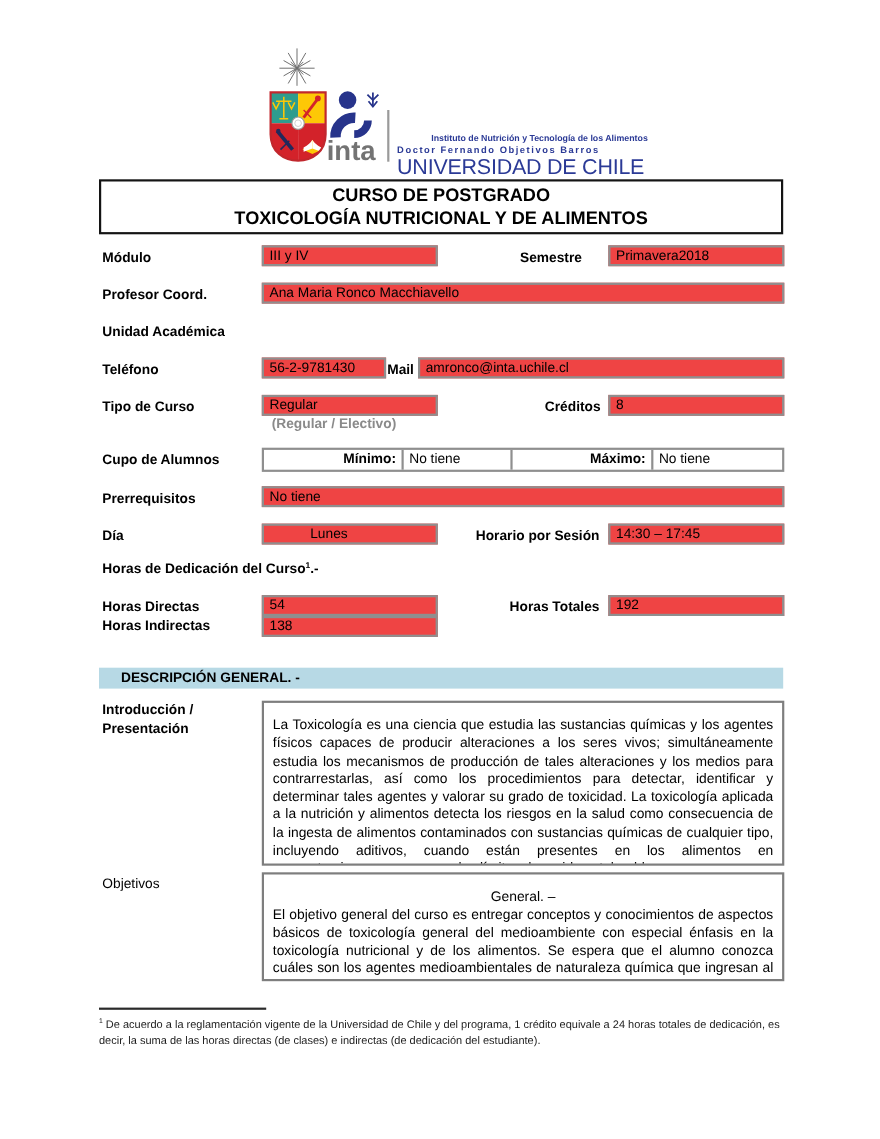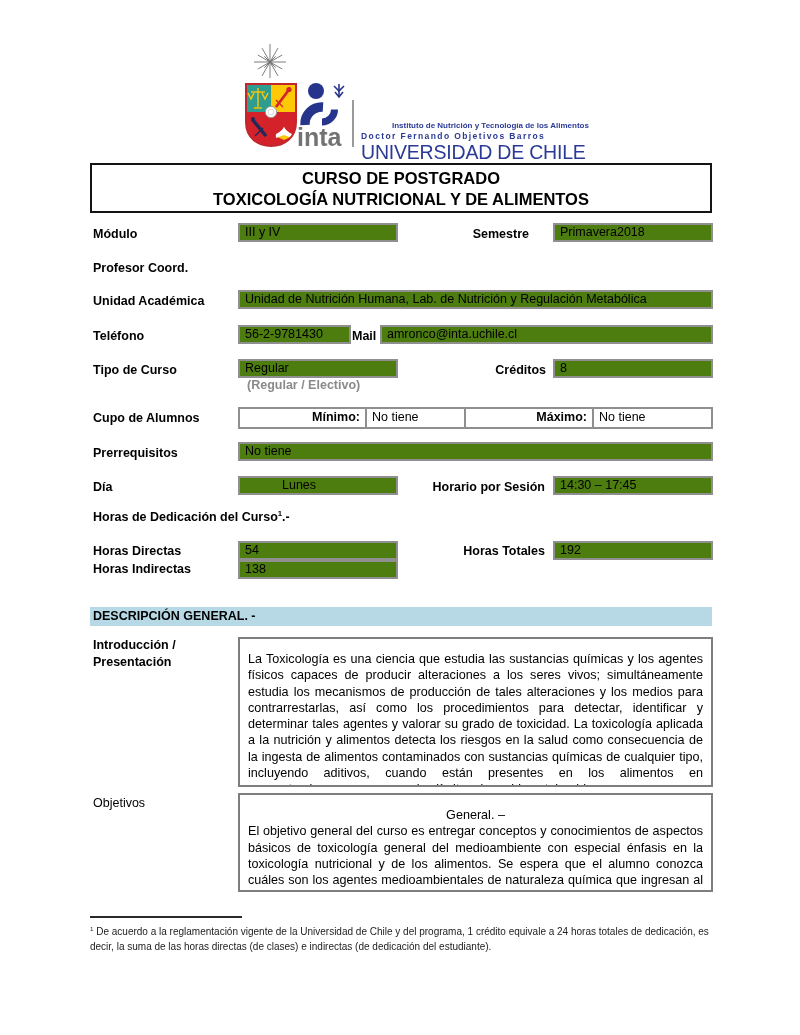--- a/index.html
+++ b/index.html
@@ -21,34 +21,34 @@
   
   .title-box{position:absolute; left:90px; top:163px; width:622px; height:50px;
     border:2px solid #141414; box-sizing:border-box; text-align:center;
     font-weight:bold; font-size:16.5px; line-height:21px; padding-top:3px;}
   
   .lbl{position:absolute; font-size:12.5px; font-weight:bold; white-space:nowrap;}
   .lbl-plain{position:absolute; font-size:12.5px; white-space:nowrap;}
   .rlbl{position:absolute; font-size:12.5px; font-weight:bold; text-align:right; white-space:nowrap;}
   .box{position:absolute; height:19px; border:2px solid #8f8f8f; box-sizing:border-box;
     font-size:12.5px; line-height:14px; padding:0 5px; white-space:nowrap; overflow:hidden;
-    background:#4d7c0f;}
+    background:#ef4444;}
   .note{position:absolute; font-size:12.5px; font-weight:bold; color:#8a8a8a; white-space:nowrap;}
   .cupo-table{position:absolute; left:238px; top:407px; width:475px; height:22px;
     border:2px solid #8f8f8f; box-sizing:border-box; display:flex;}
   .cupo-cell{font-size:12.5px; line-height:17px; padding:0 5px; box-sizing:border-box;
     overflow:hidden; white-space:nowrap;}
   .cupo-label{font-weight:bold; text-align:right;}
   .cupo-cell + .cupo-cell{border-left:2px solid #8f8f8f;}
   .heading{position:absolute; font-size:12.5px; font-weight:bold;}
   .sup{vertical-align:super; font-size:0.62em;}
   
   .section-bar{position:absolute; left:90px; top:607px; width:622px; height:19px;
     background:#b7d9e5; font-size:12.5px; font-weight:bold; line-height:19px;
-    padding-left:3px; box-sizing:border-box;}
+    padding-left:20px; box-sizing:border-box;}
   .parabox{position:absolute; left:238px; width:475px; border:2px solid #7e7e7e;
     box-sizing:border-box; font-size:12.6px; line-height:16.3px; padding:12px 8px;
     text-align:justify; overflow:hidden; background:#fff;}
   .para-subtitle{font-weight:normal; text-align:center;}
   
   .foot-rule{position:absolute; left:90px; top:916px; width:152px; border-top:2px solid #2a2a2a;}
   .footnote{position:absolute; left:90px; top:922px; width:628px; font-size:10px;
     line-height:14.5px; color:#1c1c1c;}
 </style>
 </head>
@@ -137,23 +137,23 @@
     <div>CURSO DE POSTGRADO</div>
     <div>TOXICOLOGÍA NUTRICIONAL Y DE ALIMENTOS</div>
   </div>
 
   <div class="lbl" style="left:93px; top:227px;">Módulo</div>
   <div class="box" style="left:238px; top:223px; width:160px;">III y IV</div>
   <div class="rlbl" style="left:414px; top:227px; width:115px;text-align:right;">Semestre</div>
   <div class="box" style="left:553px; top:223px; width:160px;">Primavera2018</div>
 
   <div class="lbl" style="left:93px; top:261px;">Profesor Coord.</div>
+  <div class="box" style="left:238px; top:257px; width:475px;">Ana Maria Ronco Macchiavello</div>
 
   <div class="lbl" style="left:93px; top:294px;">Unidad Académica</div>
-  <div class="box" style="left:238px; top:290px; width:475px;">Unidad de Nutrición Humana, Lab. de Nutrición y Regulación Metabólica</div>
 
   <div class="lbl" style="left:93px; top:329px;">Teléfono</div>
   <div class="box" style="left:238px; top:325px; width:113px;">56-2-9781430</div>
   <div class="lbl" style="left:352px; top:329px;">Mail</div>
   <div class="box" style="left:380px; top:325px; width:333px;">amronco@inta.uchile.cl</div>
 
   <div class="lbl" style="left:93px; top:363px;">Tipo de Curso</div>
   <div class="box" style="left:238px; top:359px; width:160px;">Regular</div>
   <div class="note" style="left:247px; top:378px;">(Regular / Electivo)</div>
   <div class="rlbl" style="left:455px; top:363px; width:91px;">Créditos</div>

